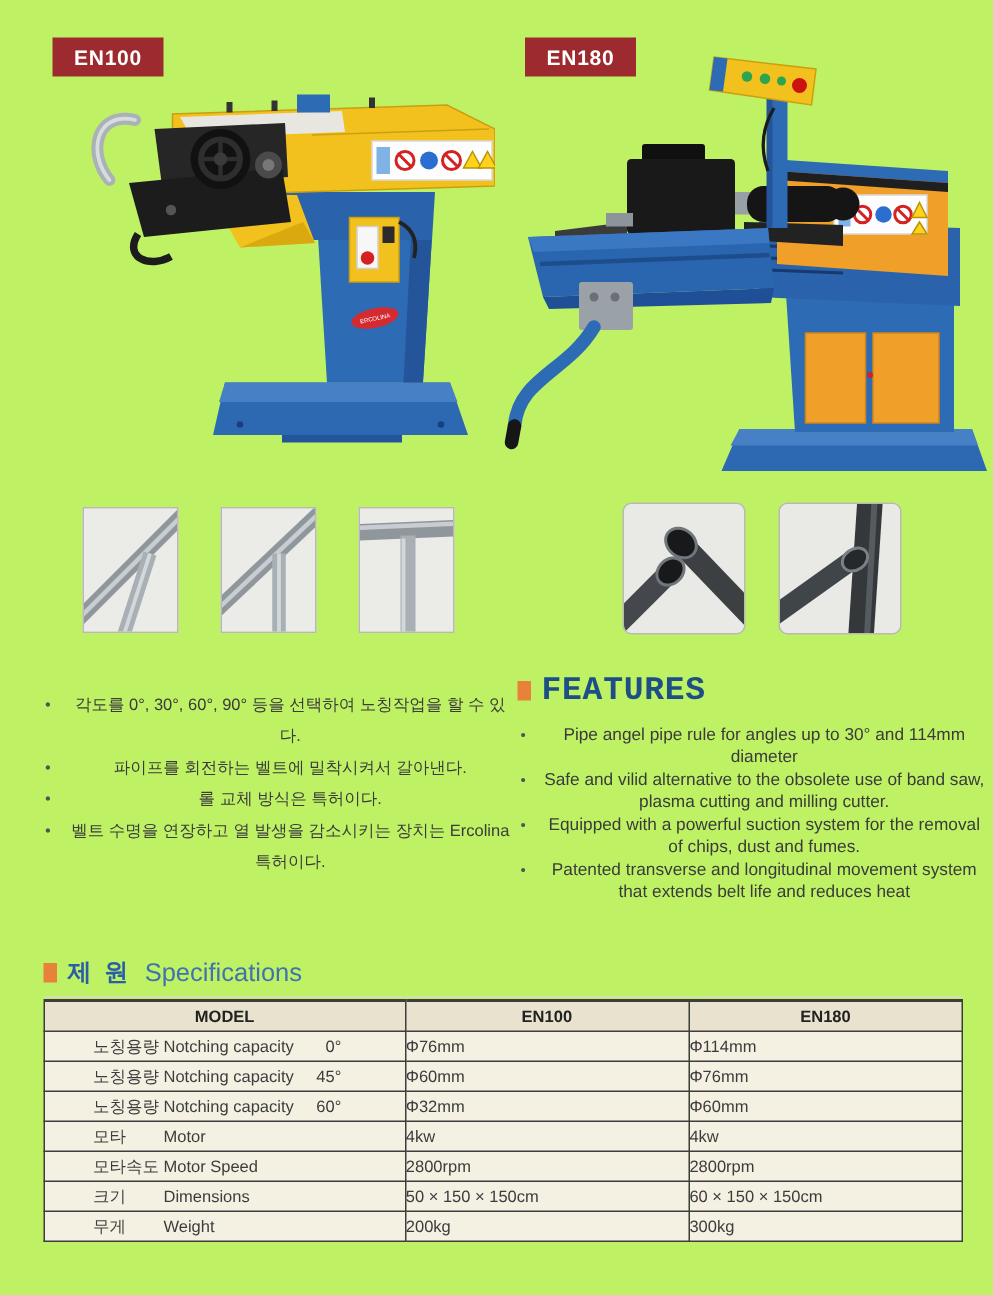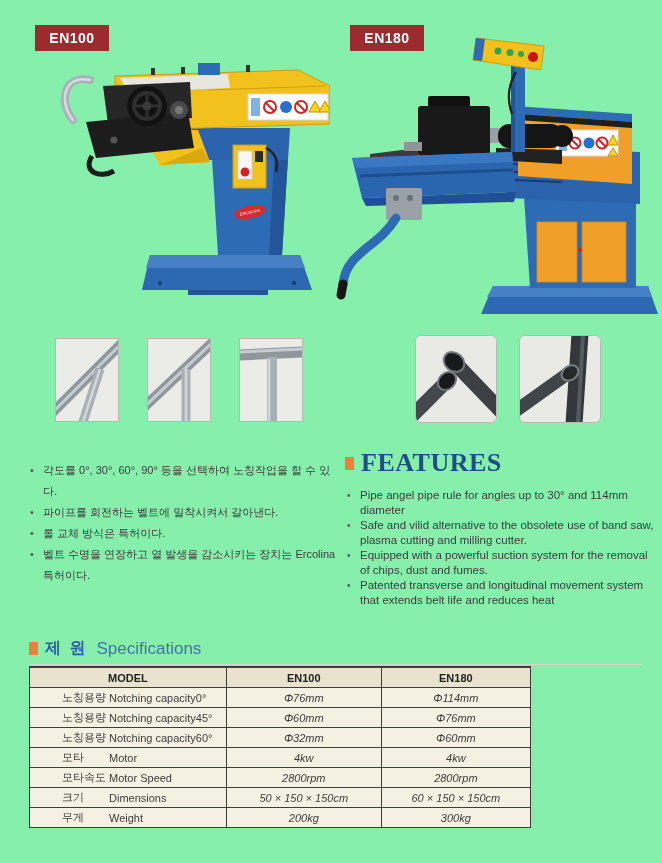--- a/index.html
+++ b/index.html
@@ -1,16 +1,16 @@
 <!DOCTYPE html>
 <html style="--badge_bg: #9d2a2f; --heading_blue: #2b5ea7; --features_navy: #1d4e85; --accent_orange: #e8813a; --table_header_bg: #e9e2ce; --table_row_bg: #f4f1e3; --table_border: #3d3d3d; --machine_yellow: #f2c11e; --machine_orange: #f09f28; --machine_blue: #2e6bb5; --logo_red: #d42b30;"><head>
 <meta charset="utf-8">
 <style>
   html,body{margin:0;padding:0;background:#fff;}
-  .page{position:relative;width:662px;height:863px;background:#86efac;overflow:hidden;
+  .page{position:relative;width:662px;height:863px;background:#bef264;overflow:hidden;
         font-family:"Liberation Sans","DejaVu Sans",sans-serif;}
 
   
   .badge{position:absolute;width:74px;height:26px;background:var(--badge_bg,#9d2a2f);
          color:#fff;font-weight:bold;font-size:14px;display:flex;align-items:center;
          justify-content:center;letter-spacing:.5px;}
   .badge.b1{left:35px;top:25px;}
   .badge.b2{left:350px;top:25px;}
 
   
@@ -22,45 +22,45 @@
   .thumbrow{position:absolute;display:flex;}
   .thumbs-left{left:55px;top:338px;gap:28px;}
   .thumbs-right{left:415px;top:335px;gap:22px;}
   .thumb{border:1px solid #b9b9b4;background:#ebebe8;display:block;}
   .thumb.rd{border-radius:6px;}
 
   
   .sec-head{display:flex;align-items:center;gap:7px;}
   .sq{width:9px;height:13px;background:var(--accent_orange,#e8813a);flex:0 0 auto;}
   .kr-title{font-size:16px;font-weight:bold;color:var(--heading_blue,#2b5ea7);letter-spacing:2px;}
-  .en-title{font-family:Liberation Serif, serif;font-size:26px;font-weight:bold;
+  .en-title{font-family:Liberation Mono, monospace;font-size:22px;font-weight:bold;
             color:var(--features_navy,#1d4e85);letter-spacing:.5px;}
   .sub-title{font-size:17px;color:#4272ae;margin-left:2px;}
 
   
   .feat-kr{position:absolute;left:28px;top:450px;width:316px;}
   .feat-en{position:absolute;left:345px;top:448px;width:314px;}
   ul.blist{list-style:none;margin:10px 0 0 0;padding:0;}
-  ul.blist li{position:relative;padding-left:15px;color:#3b3b3b;}
+  ul.blist li{position:relative;padding-left:15px;color:#3b3b3b;text-align:center;}
   ul.blist li::before{content:"\2022";position:absolute;left:2px;color:#555;}
   ul.klist li{font-size:11px;line-height:21px;}
   ul.elist li{font-size:11.5px;line-height:14.5px;margin-bottom:1px;}
   ul.elist li::before{font-size:10px;top:1px;}
 
   
   .specs{position:absolute;left:29px;top:638px;width:613px;}
   .specs .sec-head{padding-bottom:5px;border-bottom:1px solid #d9d5c9;text-align:center;}
-  table.spec{width:502px;border-collapse:collapse;table-layout:fixed;margin-top:1px;
+  table.spec{width:613px;border-collapse:collapse;table-layout:fixed;margin-top:1px;
              font-size:11px;}
   table.spec col.c1{width:39.3%;} table.spec col.c2{width:30.9%;} table.spec col.c3{width:29.8%;}
   table.spec th,table.spec td{border:1px solid var(--table_border,#3d3d3d);height:19px;padding:0;}
   table.spec thead th{background:var(--table_header_bg,#e9e2ce);color:#222;font-size:11px;
                       border-top:2px solid var(--table_border,#3d3d3d);}
   table.spec tbody td{background:var(--table_row_bg,#f4f1e3);color:#3c3c3c;}
-  td.val{text-align:center;font-style:italic;}
+  td.val{}
   .lbl-in{display:flex;align-items:center;padding-left:32px;padding-right:42px;}
   .lbl-kr{min-width:47px;}
   .lbl-en{white-space:nowrap;}
   .lbl-angle{margin-left:auto;}
 </style>
 </head>
 <body>
 
 <div class="page">
 

